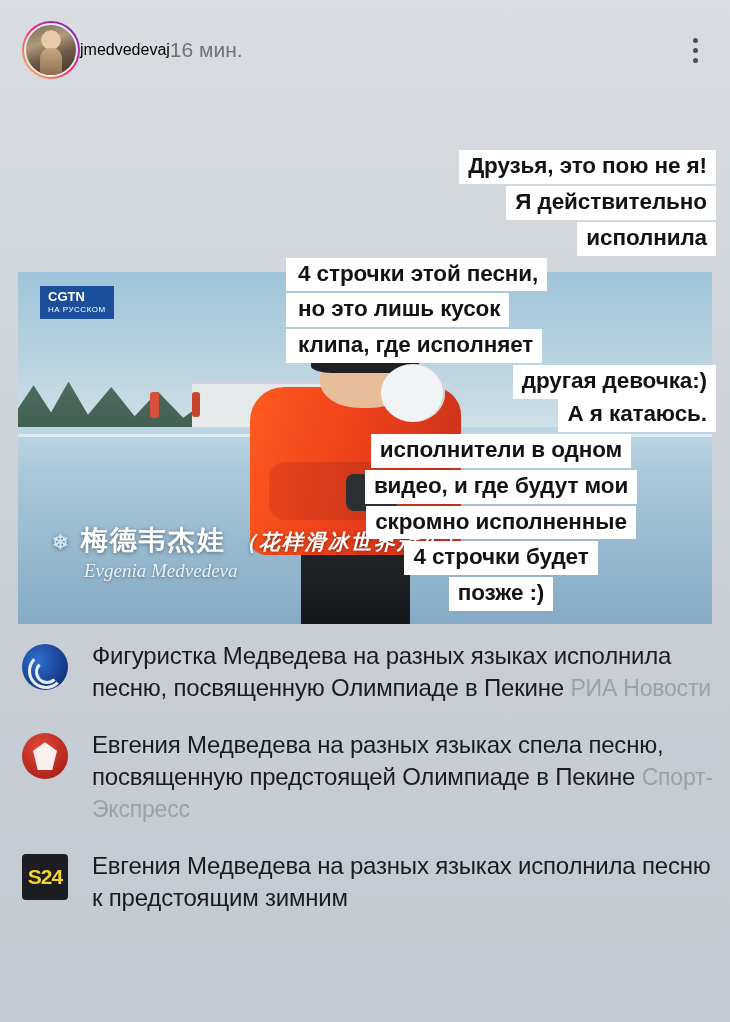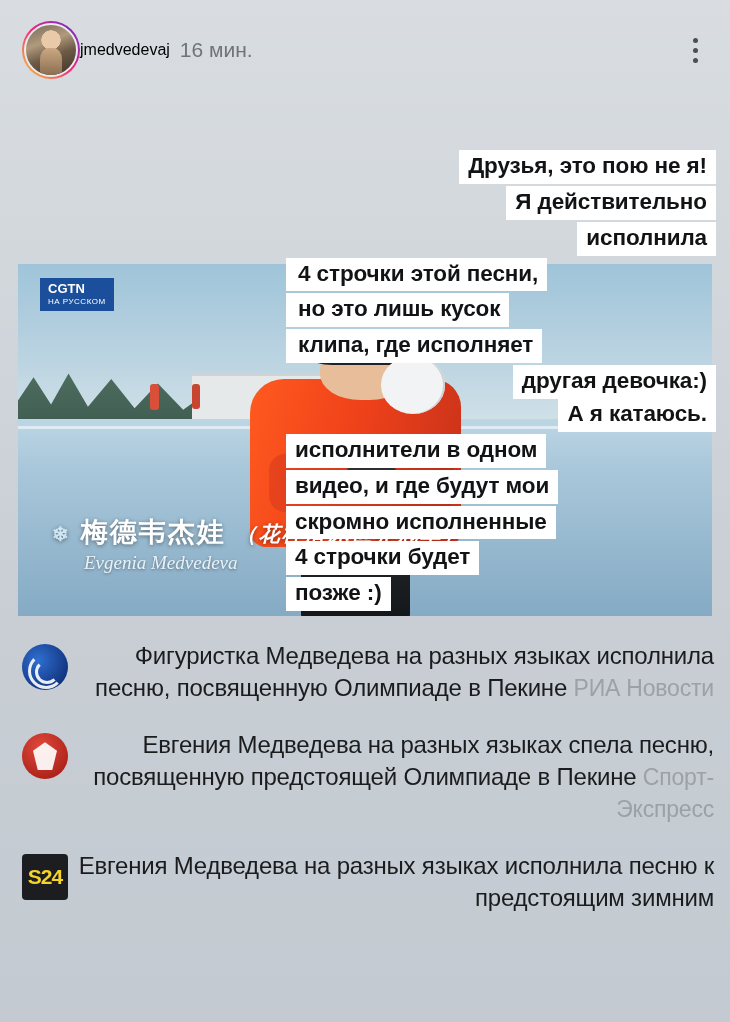--- a/index.html
+++ b/index.html
@@ -46,21 +46,21 @@
     content: "";
     position: absolute;
     left: 28%; top: 46%;
     width: 44%; height: 54%;
     border-radius: 40% 40% 10% 10%;
     background: linear-gradient(180deg, #caa882, #8c6f52);
   }
   .timestamp {
     font-size: 21px;
     color: #6f7478;
-    margin-left: 10px;
+    margin-left: 0;
   }
   .more-btn {
     margin-left: auto;
     width: 26px; height: 34px;
     display: flex;
     flex-direction: column;
     align-items: center;
     justify-content: center;
     gap: 5px;
   }
@@ -93,28 +93,28 @@
     padding: 4px 9px 6px 9px;
     margin-bottom: 2px;
     white-space: nowrap;
     letter-spacing: -0.1px;
   }
   .caption-line.l { align-self: flex-start; padding-left: 12px; }
   .caption-wrap.lower {
     top: 398px;
     right: 14px;
     width: 430px;
-    align-items: flex-start;
+    align-items: center;
   }
 
   
   .video {
     position: absolute;
     left: 18px;
-    top: 264px;
+    top: 272px;
     width: 694px;
     height: 352px;
     overflow: hidden;
     background: #7fa8c4;
   }
   .vid-sky {
     position: absolute;
     left: 0; top: 0; right: 0; height: 44%;
     background: linear-gradient(180deg, #9fc4d9 0%, #b8d2e0 55%, #cfe0e7 100%);
   }
@@ -253,24 +253,23 @@
 
   
   .news {
     position: absolute;
     left: 0; right: 0;
     top: 632px;
     padding: 8px 16px 0 22px;
   }
   .news-item {
     display: flex;
-    gap: 2px;
+    gap: 24px;
     margin-bottom: 26px;
     align-items: flex-start;
-    text-align: right;
   }
   .news-icon {
     flex: 0 0 auto;
     width: 46px; height: 46px;
     border-radius: 50%;
     margin-top: 4px;
     position: relative;
     overflow: hidden;
   }
   .ic-ria {

